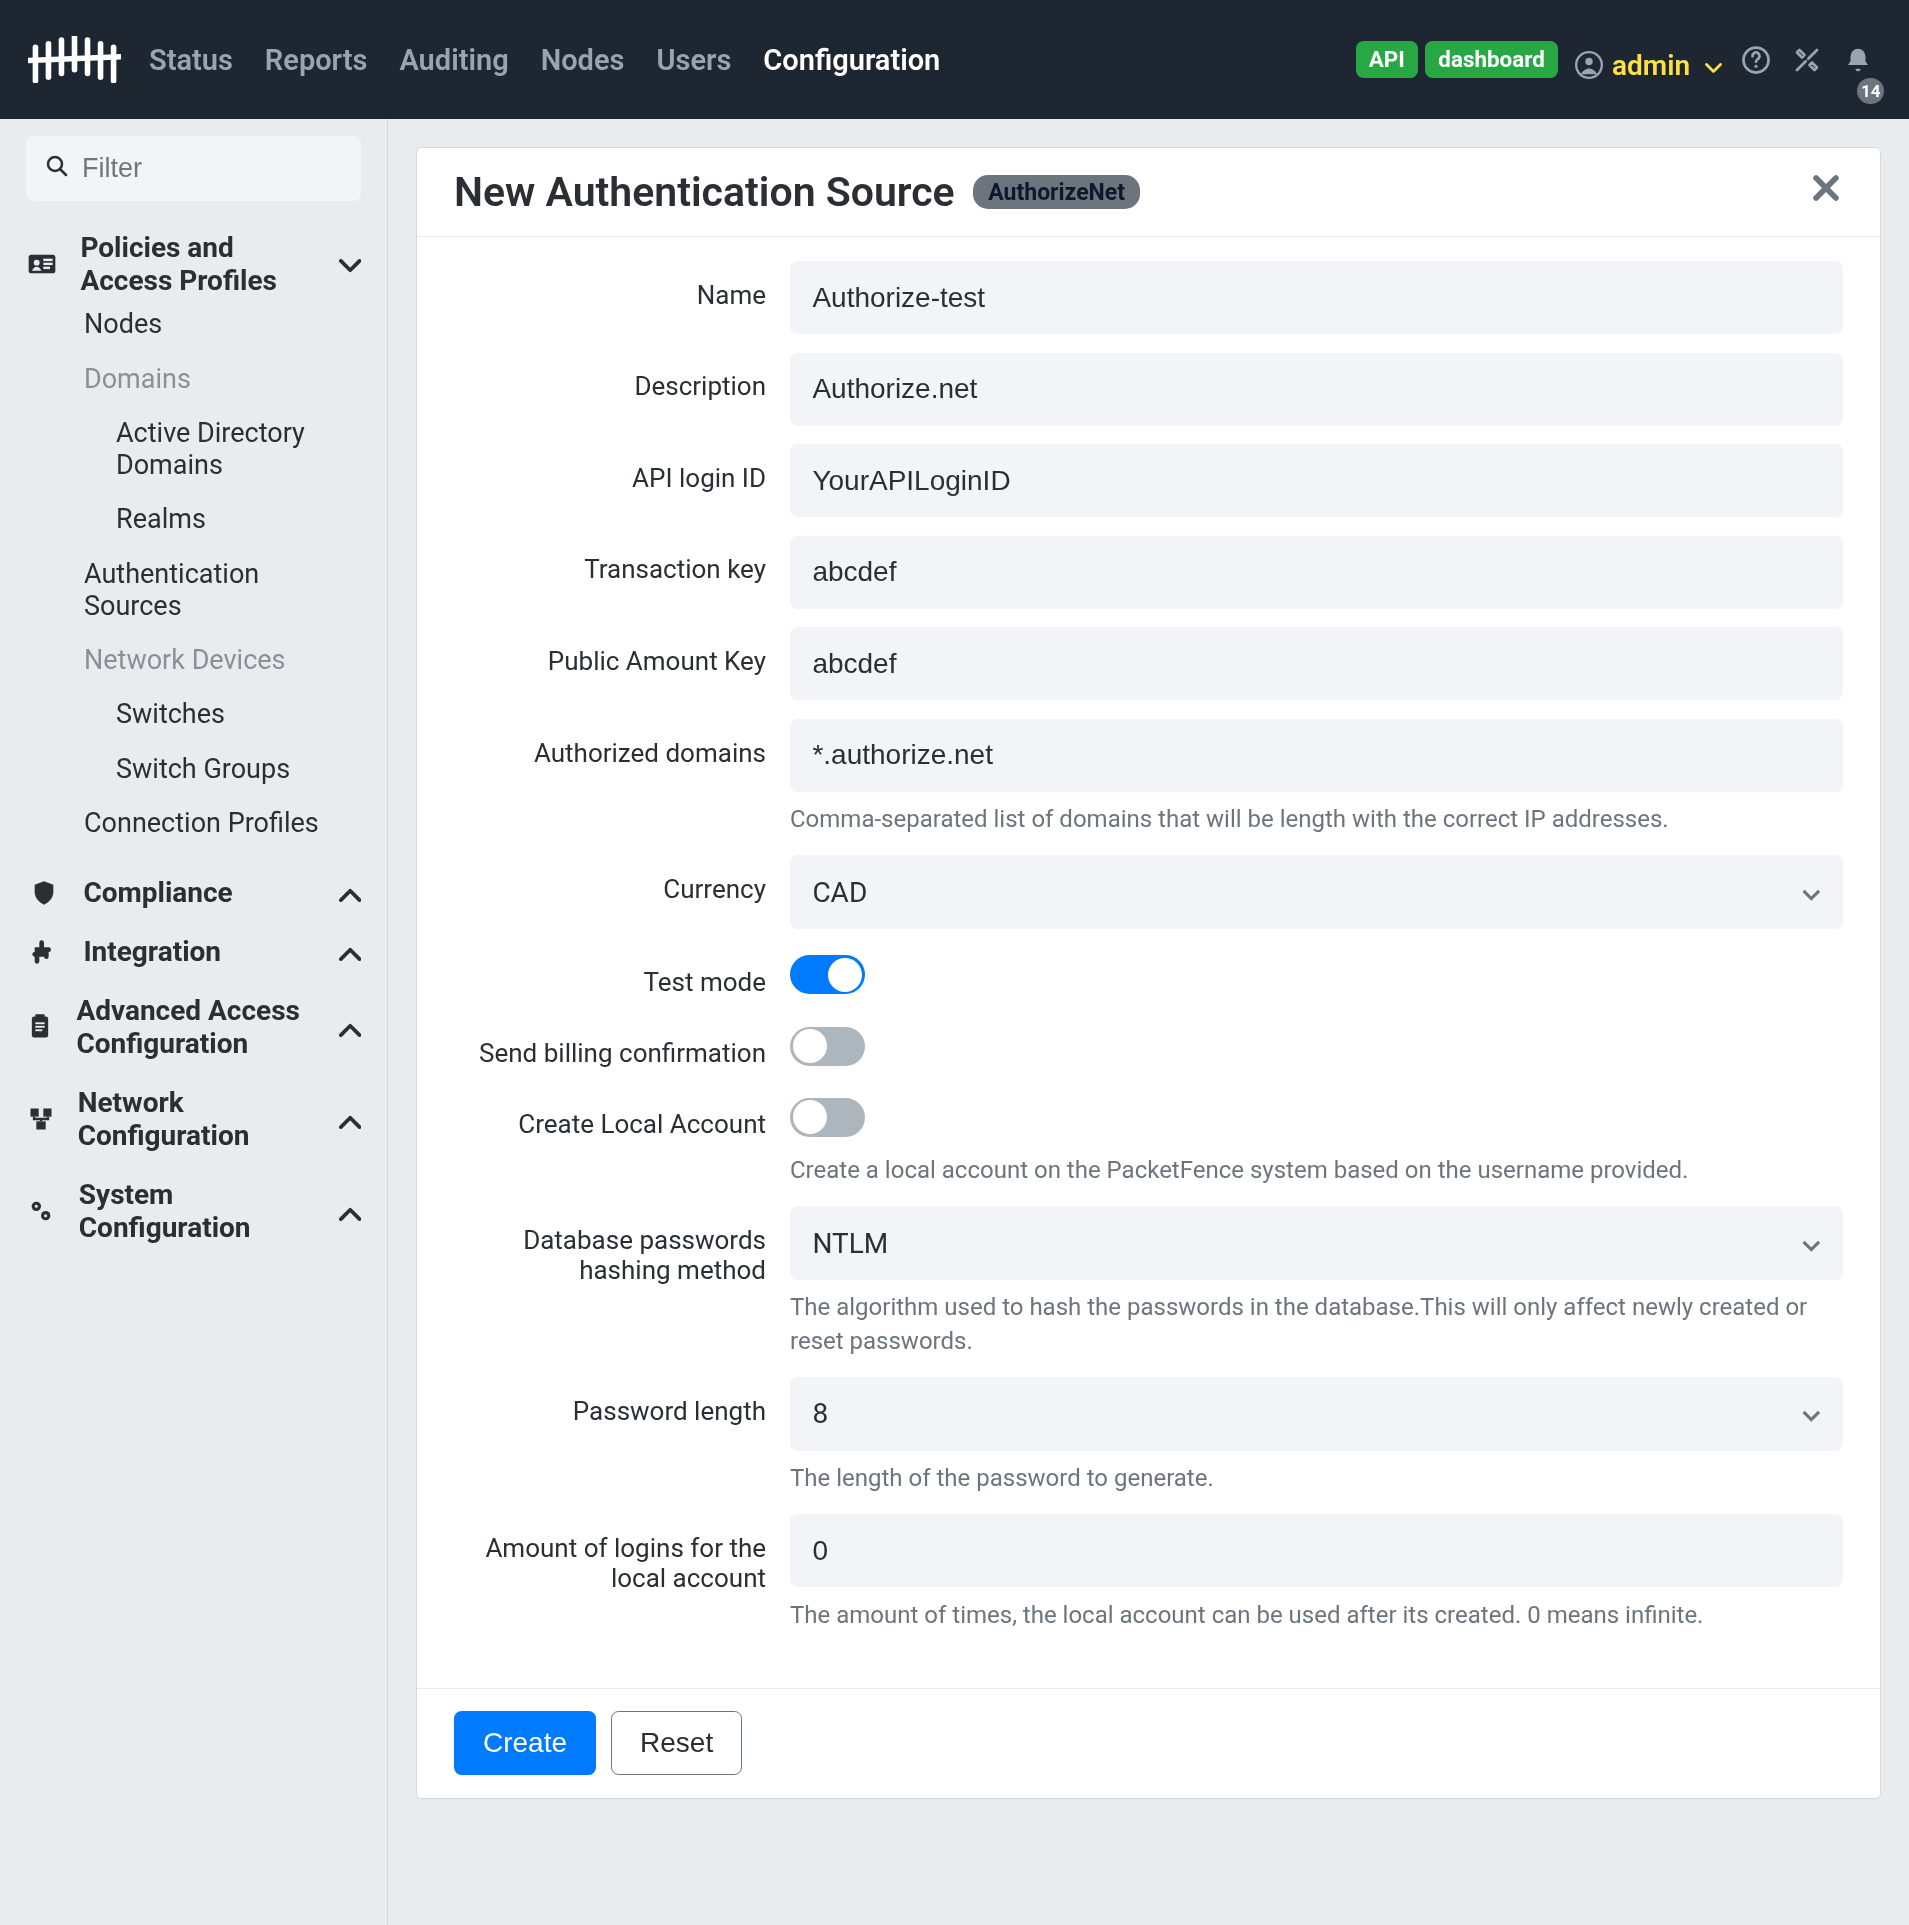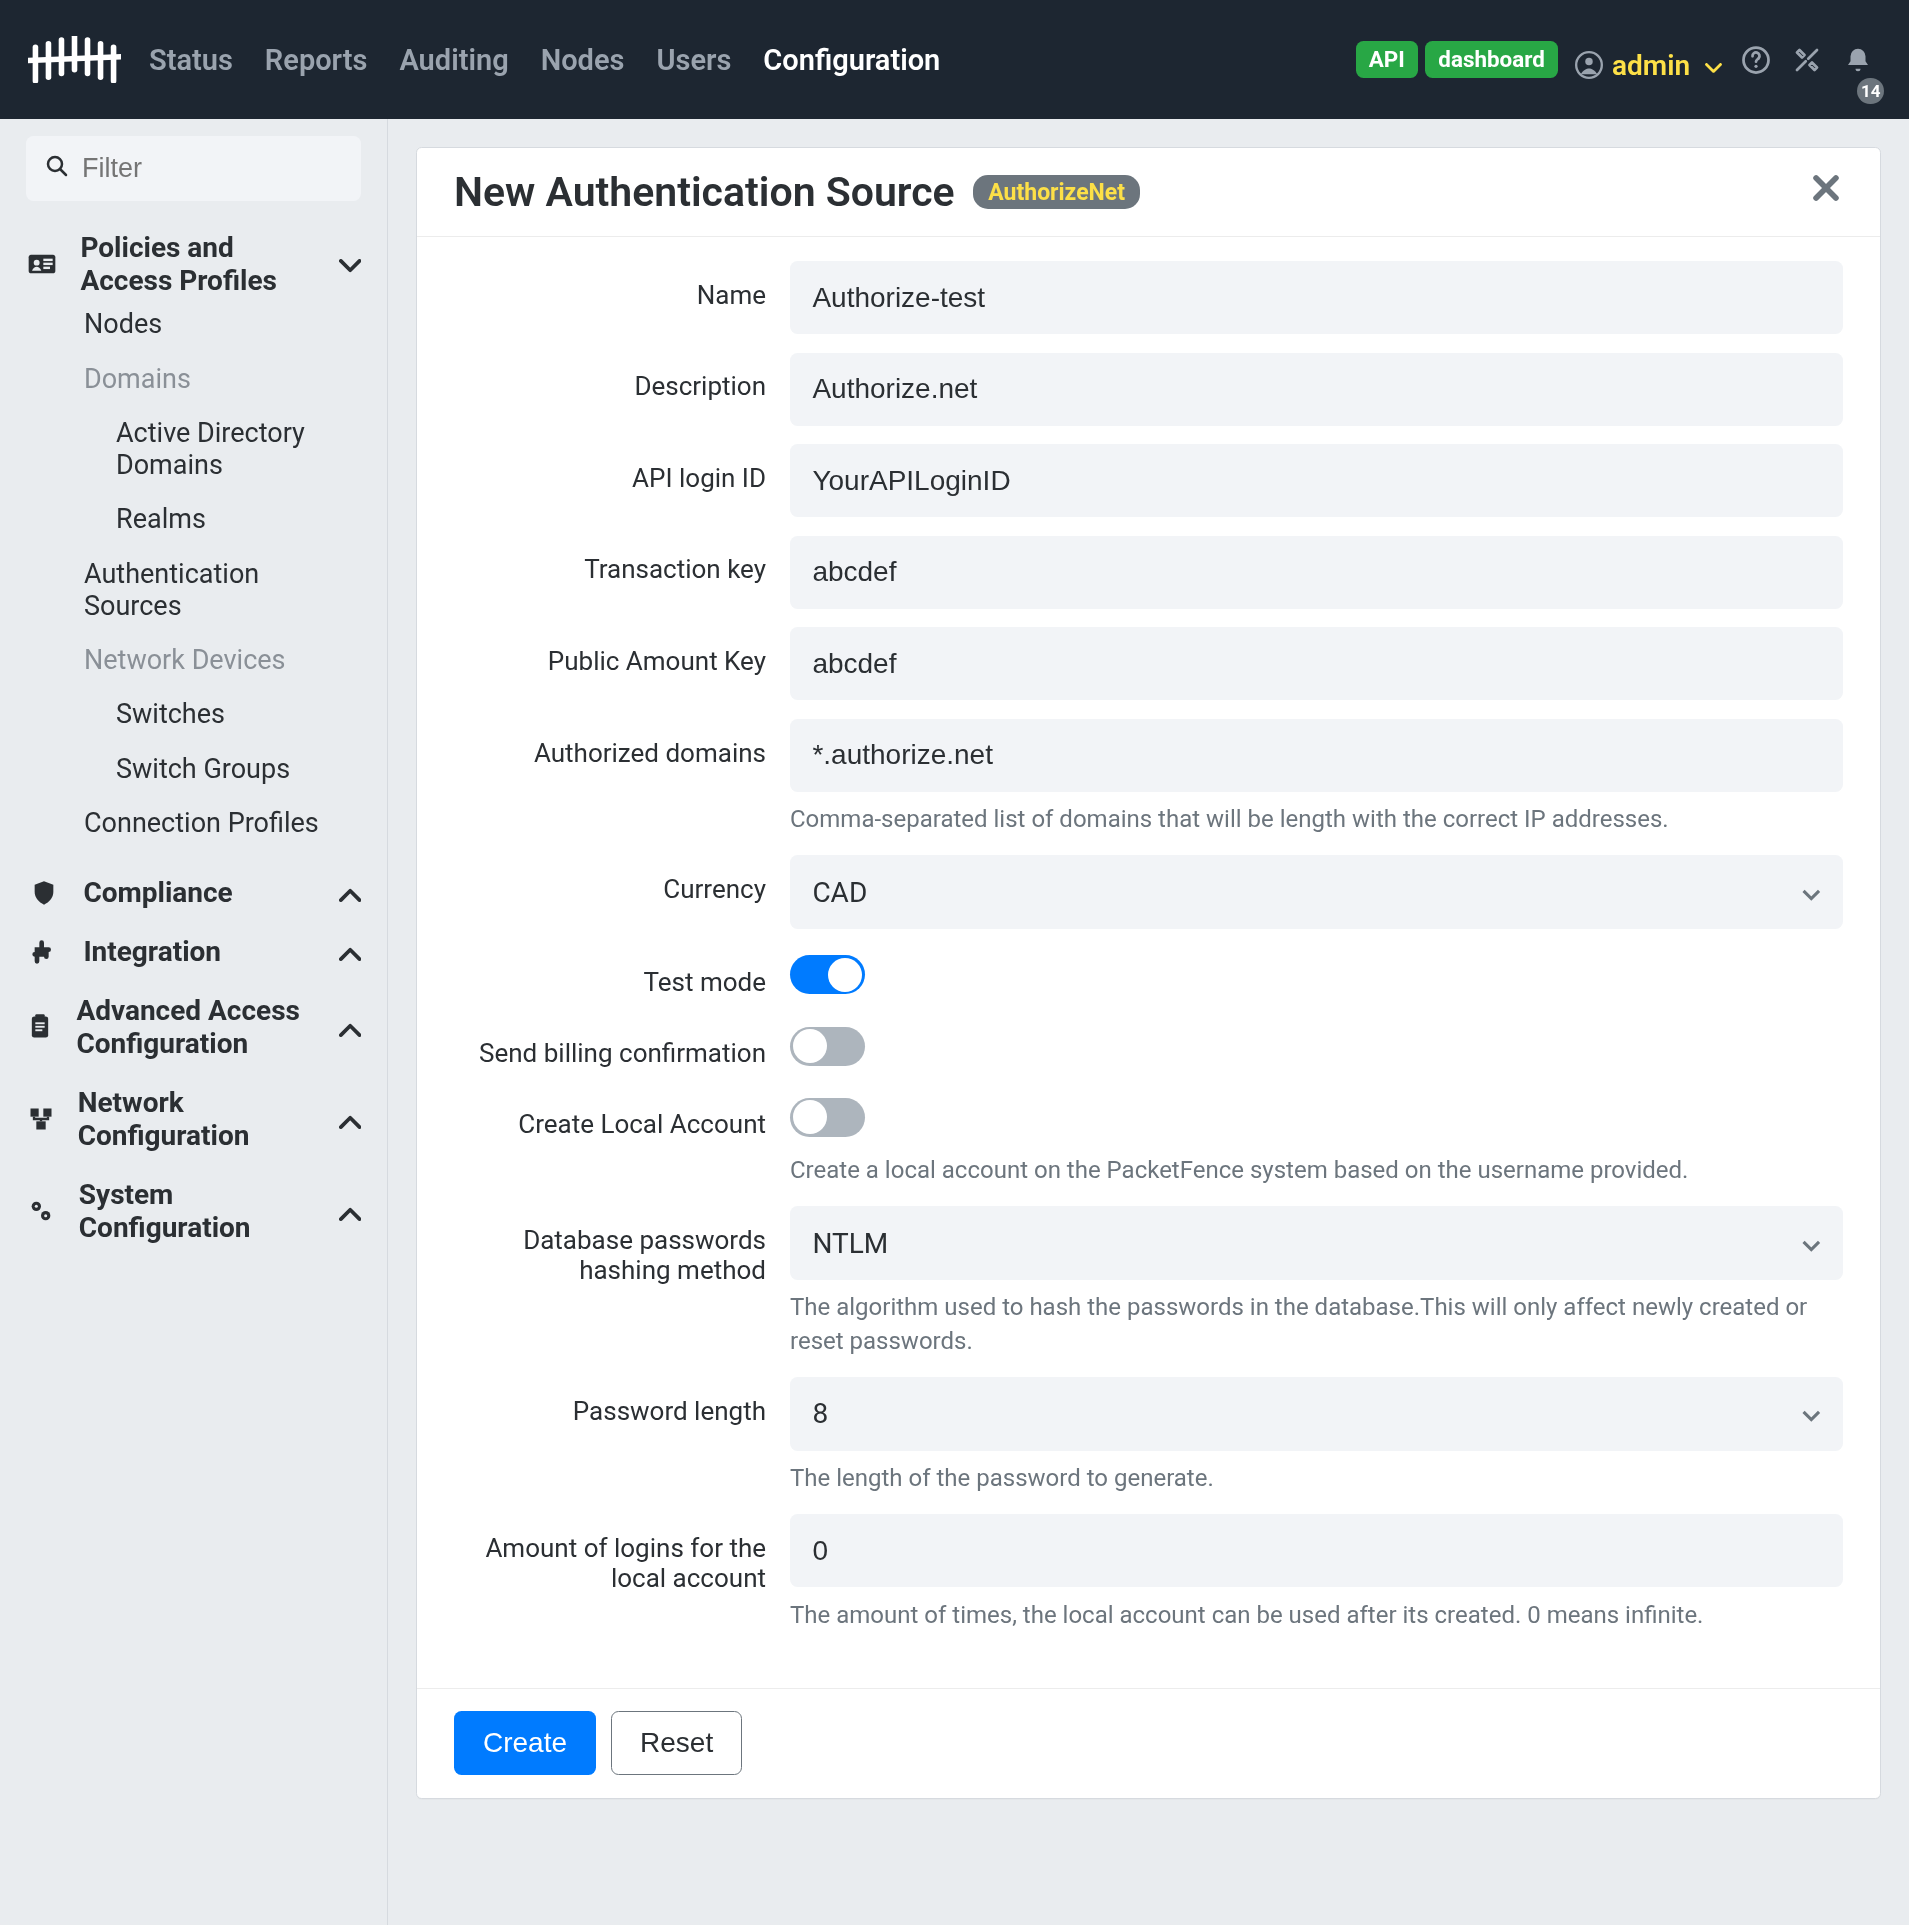--- a/index.html
+++ b/index.html
@@ -125,21 +125,21 @@
     border-radius: 5.6px;
     box-shadow: 0 0.9px 0 rgba(0,0,0,.02);
   }
   .card-head {
     display: flex; align-items: center;
     padding: 20px 37px;
     border-bottom: 1.9px solid #ececec;
   }
   .card-title { font-size: 41px; font-weight: 600; color: #2b2f33; margin-right: 18.6px; }
   .tag {
-    background: #6c757d; color: #fde047;
+    background: #6c757d; color: #0f172a;
     font-size: 23px; font-weight: 700;
     padding: 3.7px 15px; border-radius: 15px;
   }
   .close-x { margin-left: auto; color: #6c757d; cursor: pointer; font-size: 37px; }
 
   .card-body { padding: 24px 37px 37px 37px; }
   .form-row { display: flex; align-items: flex-start; margin-bottom: 18.6px; }
   .form-row .lbl {
     width: 336px; text-align: right;
     padding-right: 24px; padding-top: 18.6px;

